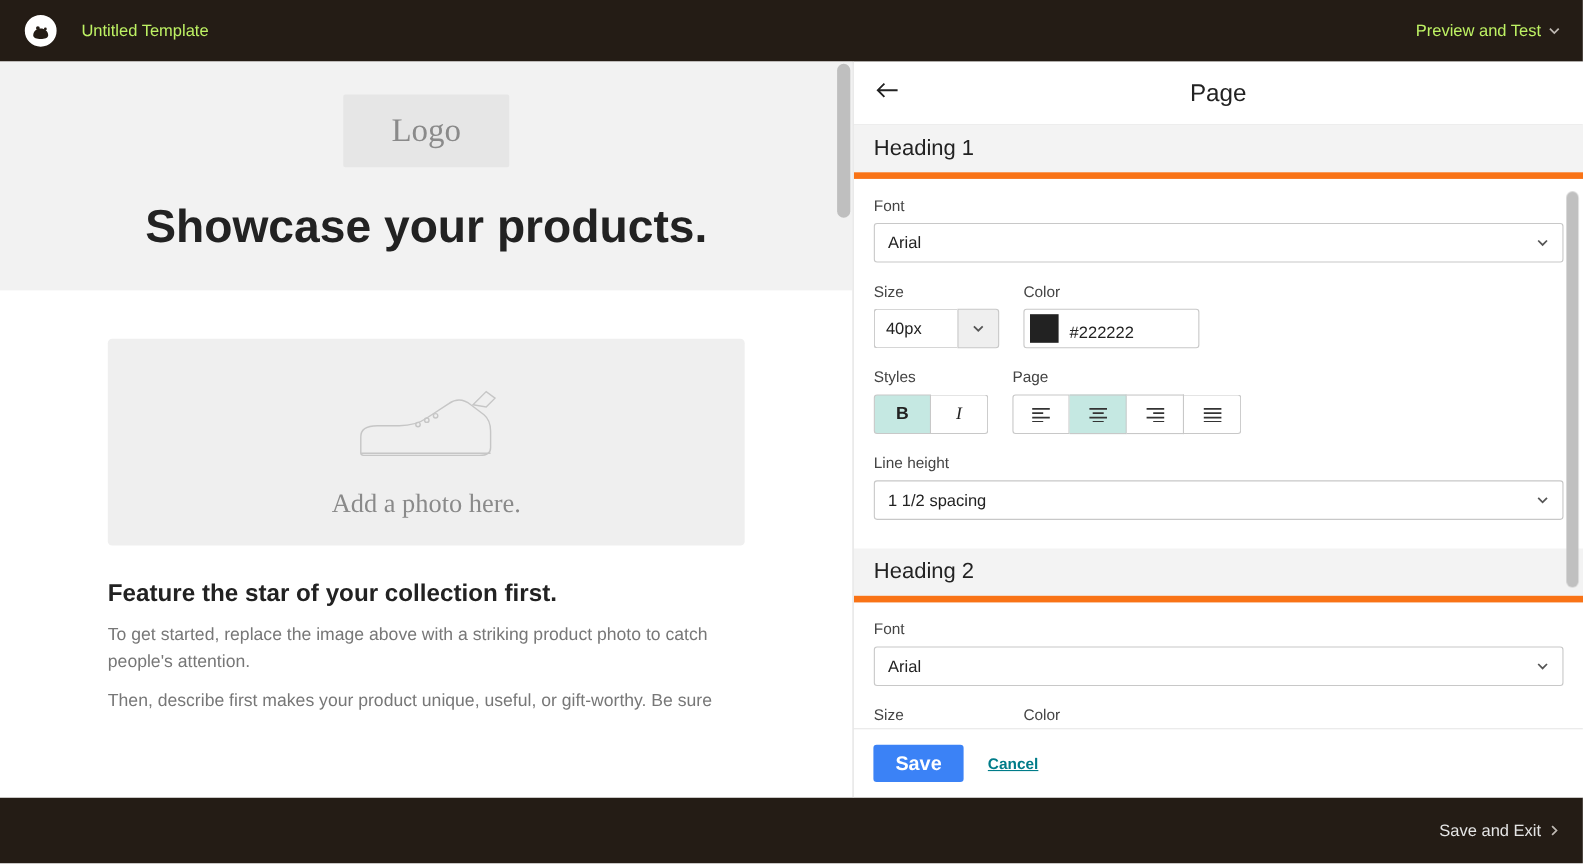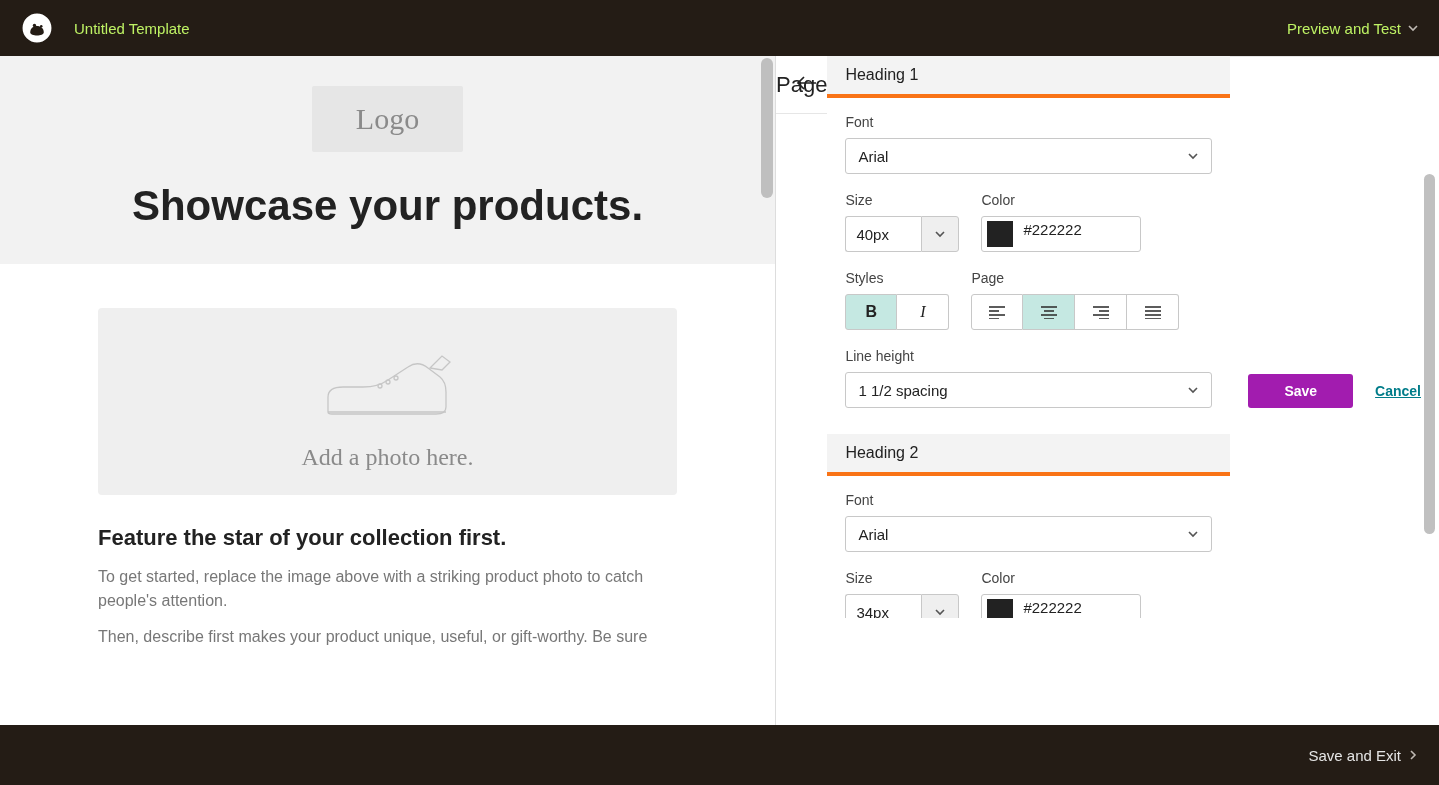--- a/index.html
+++ b/index.html
@@ -23,58 +23,58 @@
   .canvas-h1 { font-size: 42px; font-weight: 700; margin-top: 30px; color: #222; }
 
   .canvas-body { padding: 44px 98px 20px; }
   .photo-placeholder { background: #efefef; border-radius: 4px; padding: 34px 20px 24px; text-align: center; }
   .photo-placeholder svg { width: 160px; height: 90px; stroke: #c6c6c6; fill: none; stroke-width: 1.3; }
   .photo-placeholder .photo-text { color: #8a8a8a; font-family: Georgia, serif; font-size: 24px; margin-top: 8px; }
   .canvas-h2 { font-size: 22px; font-weight: 700; margin-top: 30px; margin-bottom: 14px; }
   .canvas-p { font-size: 16px; color: #777; line-height: 1.5; margin-bottom: 12px; }
 
   
-  .panel { flex: 1; display: flex; border-left: 1px solid #ddd; background: #fff; min-height: 0; }
+  .panel { flex: 1; display: flex; flex-direction: column; border-left: 1px solid #ddd; background: #fff; min-height: 0; }
   .panel-header { display: flex; align-items: center; justify-content: center; position: relative; height: 58px; border-bottom: 1px solid #e6e6e6; }
   .panel-back { position: absolute; left: 20px; cursor: pointer; }
   .panel-title { font-size: 22px; }
 
   .panel-scroll { flex: 1; overflow-y: auto; }
   .panel-fakescroll { position: absolute; right: 4px; top: 118px; width: 11px; height: 360px; background: #c0c0c0; border-radius: 6px; }
 
-  .section-header { background: #f3f3f3; padding: 10px 18px; font-size: 16px; border-bottom: 4px solid #f97316; }
+  .section-header { background: #f3f3f3; padding: 10px 18px; font-size: 20px; border-bottom: 6px solid #f97316; }
   .section-body { padding: 16px 18px 26px; }
   .field-label { font-size: 14px; color: #444; margin-bottom: 8px; }
   .row { display: flex; gap: 22px; }
   .col { flex: 1; }
   .col-size { flex: 0 0 114px; }
   .col-color { flex: 0 0 160px; }
 
   .select-box { display: flex; align-items: center; justify-content: space-between; border: 1px solid #c8c8c8; border-radius: 3px; height: 36px; padding: 0 12px; font-size: 15px; cursor: pointer; background: #fff; }
   .size-box { display: flex; height: 36px; cursor: pointer; }
   .size-val { flex: 1; border: 1px solid #c8c8c8; border-right: none; border-radius: 3px 0 0 3px; display: flex; align-items: center; padding: 0 10px; font-size: 15px; background: #fff; }
   .size-btn { width: 38px; border: 1px solid #c8c8c8; background: #efefef; border-radius: 0 3px 3px 0; display: flex; align-items: center; justify-content: center; }
 
-  .color-box { display: flex; align-items: flex-start; gap: 10px; border: 1px solid #c8c8c8; border-radius: 3px; height: 36px; padding: 4px 10px 4px 5px; cursor: pointer; background: #fff; }
+  .color-box { display: flex; align-items: flex-end; gap: 10px; border: 1px solid #c8c8c8; border-radius: 3px; height: 36px; padding: 4px 10px 4px 5px; cursor: pointer; background: #fff; }
   .swatch { width: 26px; height: 26px; background: #222; }
   .color-hex { font-size: 15px; }
 
   .btn-group { display: flex; }
   .btn-group .toggle { width: 52px; height: 36px; border: 1px solid #c8c8c8; display: flex; align-items: center; justify-content: center; background: #fff; cursor: pointer; }
   .btn-group .toggle:not(:first-child) { border-left: none; }
   .btn-group .toggle:first-child { border-radius: 3px 0 0 3px; }
   .btn-group .toggle:last-child  { border-radius: 0 3px 3px 0; }
   .btn-group .toggle.active { background: #c5e8e2; }
   .bold-letter { font-weight: 700; font-size: 16px; }
   .italic-letter { font-style: italic; font-family: Georgia, serif; font-size: 16px; }
 
   .spaced-top { margin-top: 18px; }
 
   .panel-footer { border-top: 1px solid #e6e6e6; padding: 14px 18px; display: flex; align-items: center; gap: 22px; }
-  .btn-save { background: #a21caf; color: #fff; border: none; border-radius: 3px; height: 34px; padding: 0 36px; font-size: 14px; font-weight: 600; cursor: pointer; }
+  .btn-save { background: #3b82f6; color: #fff; border: none; border-radius: 3px; height: 34px; padding: 0 20px; font-size: 18px; font-weight: 600; cursor: pointer; }
   .link-cancel { color: #007c89; text-decoration: underline; font-size: 14px; cursor: pointer; font-weight: 600; }
 
   
   .bottombar { height: 60px; background: #241c15; display: flex; align-items: center; justify-content: flex-end; padding: 0 20px; color: #e5e5e5; }
   .bottombar .exit { display: flex; align-items: center; gap: 6px; font-size: 15px; cursor: pointer; }
 
   
   .chev { width: 12px; height: 12px; }
   .align-icon { width: 20px; height: 14px; }
   .align-icon line { stroke: #333; stroke-width: 1.6; }

